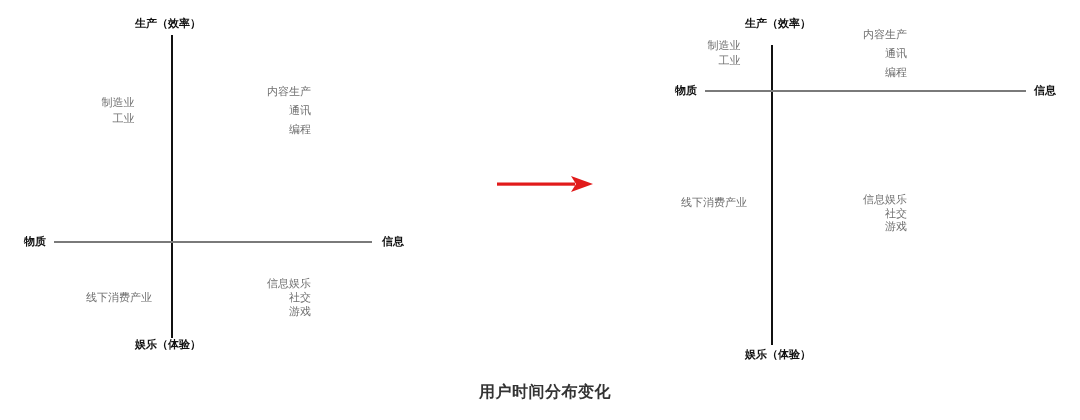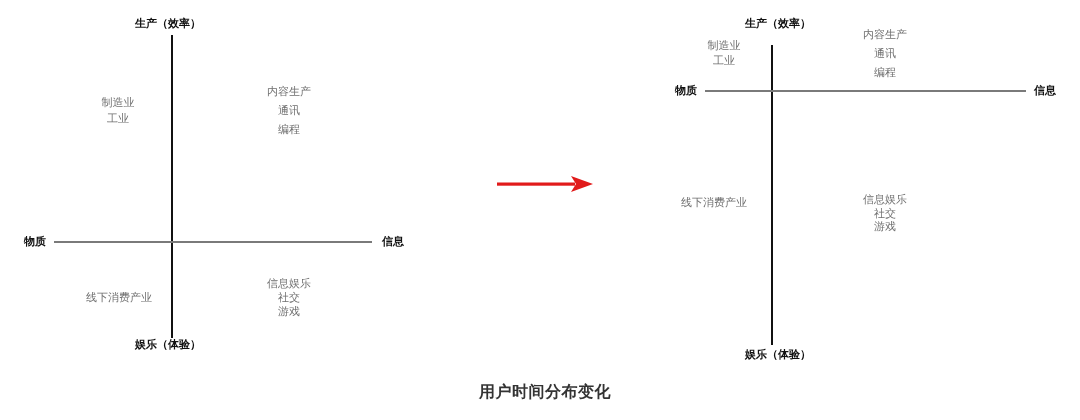--- a/index.html
+++ b/index.html
@@ -33,21 +33,21 @@
       position: absolute;
       font-size: 11px;
       font-weight: bold;
       color: #111111;
       white-space: nowrap;
       line-height: 14px;
       transform: translate(-50%, -50%);
     }
     .region {
       position: absolute;
-      text-align: center;
+      text-align: right;
       color: #6f6f6f;
       font-size: 11px;
       white-space: nowrap;
       transform: translateX(-50%);
     }
     .region .line {
       display: block;
     }
     .arrow {
       position: absolute;

